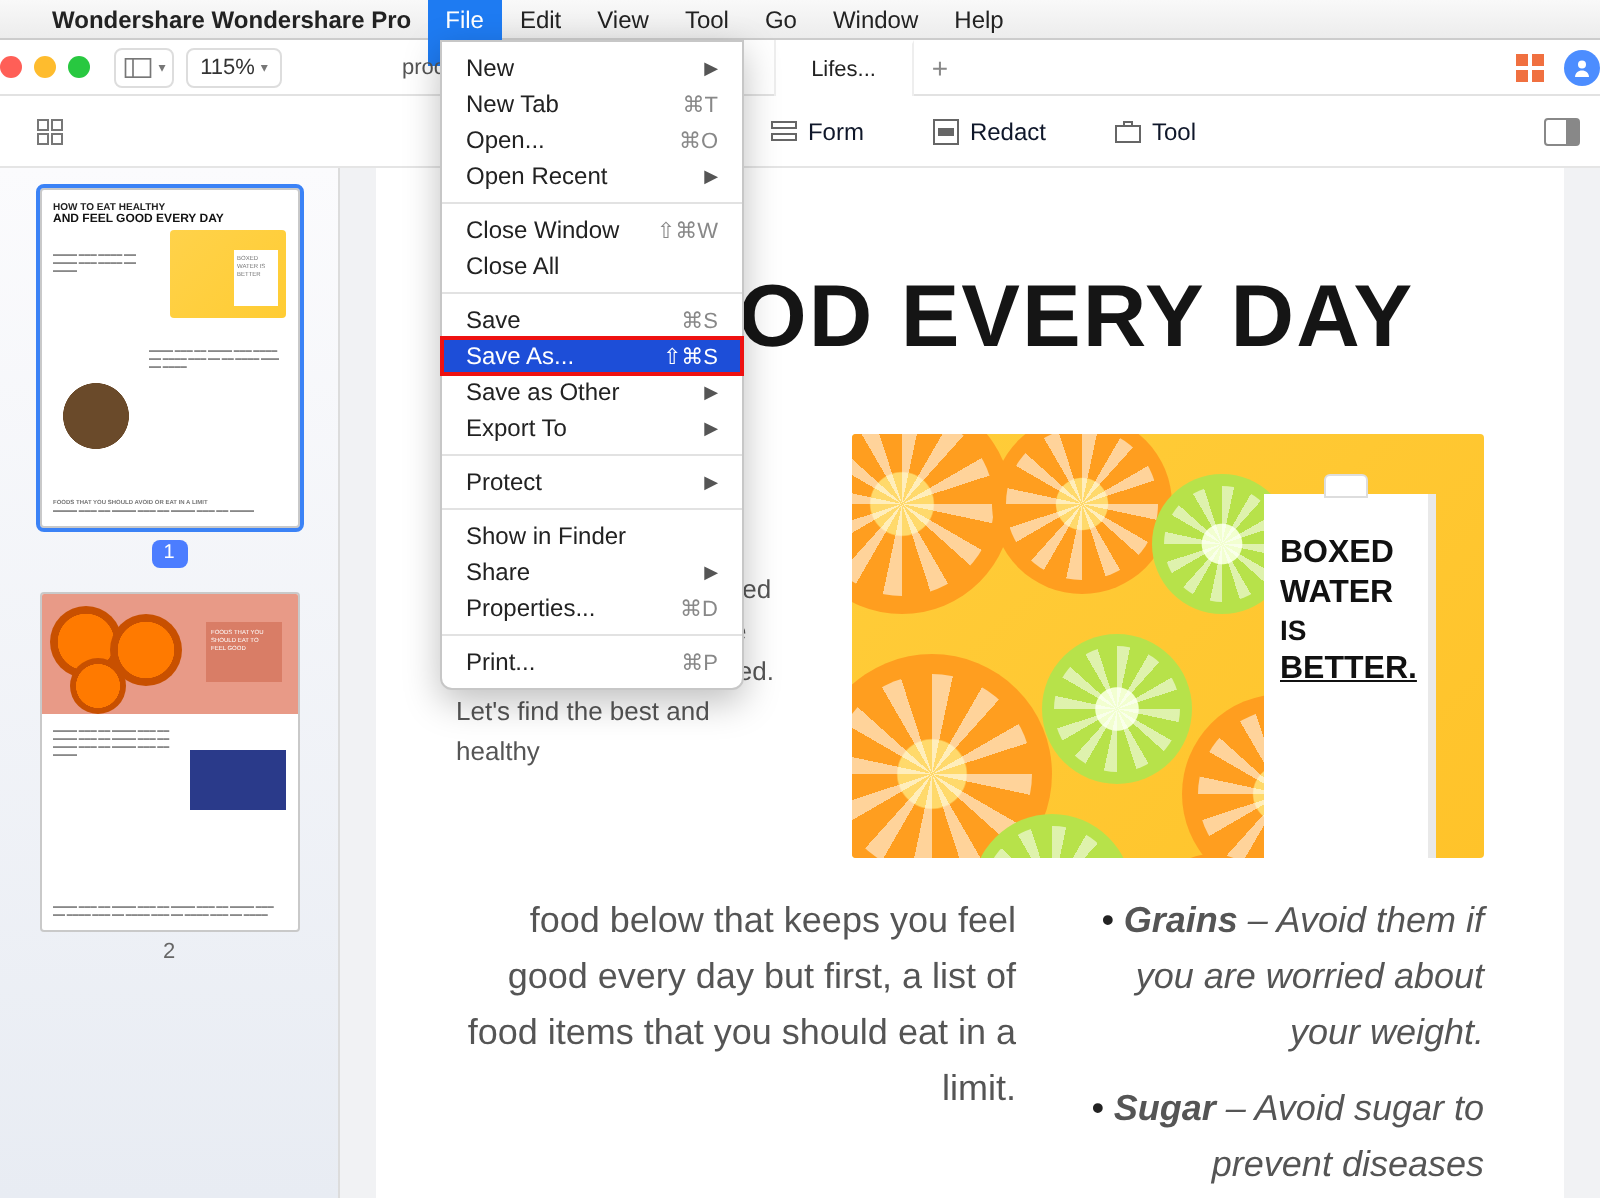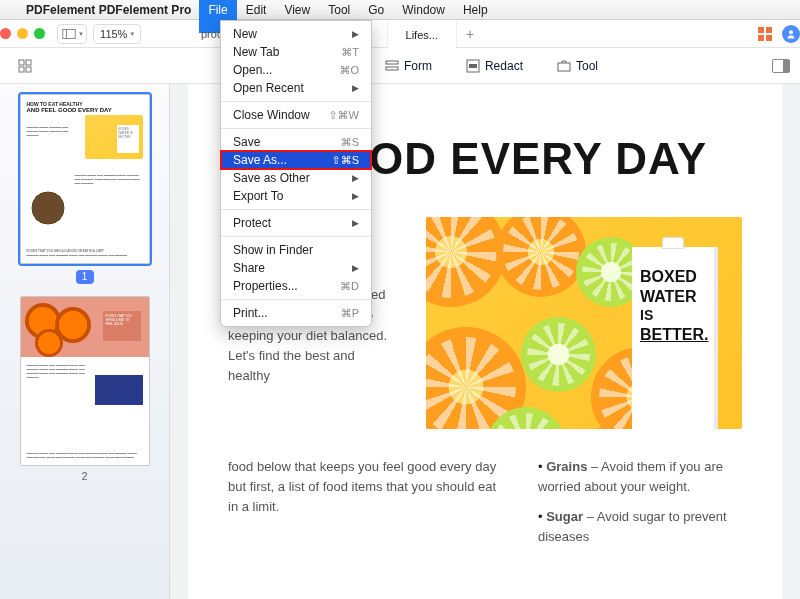--- a/index.html
+++ b/index.html
@@ -74,43 +74,43 @@
   .hero{ flex:1; height:212px; border-radius:2px; background:linear-gradient(135deg,#ffcd3a,#ffc32a); position:relative; overflow:hidden;}
   .citrus{ position:absolute; border-radius:50%; }
   .citrus.o{ background:radial-gradient(circle,#ffd96b 0 20%, #ff9e1f 21% 100%);}
   .citrus.l{ background:radial-gradient(circle,#f2ffd0 0 20%, #b7e24a 21% 100%);}
   .citrus::after{content:""; position:absolute; inset:8%; border-radius:50%; background:
       repeating-conic-gradient(rgba(255,255,255,0.55) 0 12deg, transparent 12deg 30deg);}
   .carton{ position:absolute; right:24px; top:30px; width:86px; height:200px; background:#fff; box-shadow:-4px 0 0 #e9e9e9 inset; padding:20px 8px 8px; }
   .carton .cap{ position:absolute; top:-10px; left:30px; width:22px; height:12px; background:#fff; border:1px solid #ddd; border-radius:3px 3px 0 0;}
   .carton-text{ font-family:"Arial Black",sans-serif; font-weight:900; font-size:14px; line-height:1.25; color:#111;}
   .carton-text .lg{ font-size:16px;}
-  .below{ display:flex; gap:30px; margin-top:28px; font-size:13px; color:#555; line-height:1.55;}
+  .below{ display:flex; gap:30px; margin-top:18px; font-size:18px; color:#555; line-height:1.55;text-align:right;}
   .below .colL{ width:280px;}
-  .below .colR{ flex:1;}
+  .below .colR{ flex:1;font-style:italic;}
   .bullet::before{content:"• "; color:#222;}
 
   
   .dropdown{ position:absolute; left:220px; top:20px; width:152px; background:#fff; border:1px solid #c7c7c7; border-radius:0 0 6px 6px; box-shadow:0 6px 18px rgba(0,0,0,0.25); z-index:50; padding:4px 0; font-size:12px; color:#222;}
   .dropdown .row{ display:flex; align-items:center; justify-content:space-between; padding:2px 12px; height:18px; white-space:nowrap; position:relative;}
   .dropdown .row .sc{ color:#888; font-size:11px; letter-spacing:0; }
   .dropdown .row .arr{ color:#555; font-size:9px; }
   .dropdown hr{ border:none; border-top:1px solid #e2e2e2; margin:4px 0;}
   .dropdown .row.hl{ background:#1d4ed8; color:#fff;}
   .dropdown .row.hl .sc{ color:#fff;}
   .redbox{ position:absolute; inset:-1px; border:2px solid #e11; pointer-events:none;}
 
   .thumb .lines{ font-size:3px; line-height:4px; color:#888;}
 </style>
 </head>
 <body>
 
 <div class="menubar">
   <div class="apple"></div>
-  <div class="appname">PDFelement PDFelement Pro</div>
+  <div class="appname">Wondershare Wondershare Pro</div>
   <div class="menu active">File</div>
   <div class="menu">Edit</div>
   <div class="menu">View</div>
   <div class="menu">Tool</div>
   <div class="menu">Go</div>
   <div class="menu">Window</div>
   <div class="menu">Help</div>
 </div>
 
 <div class="chrome">
@@ -294,20 +294,24 @@
     </div>
     <div class="row">
       <span>Open Recent</span>
       <span class="arr">▶</span>
     </div>
     <hr>
     <div class="row">
       <span>Close Window</span>
       <span class="sc">⇧⌘W</span>
     </div>
+    <div class="row">
+      <span>Close All</span>
+      <span class="sc"></span>
+    </div>
     <hr>
     <div class="row">
       <span>Save</span>
       <span class="sc">⌘S</span>
     </div>
     <div class="row hl">
       <span>Save As...</span>
       <span class="sc">⇧⌘S</span>
       <div class="redbox"></div>
     </div>

